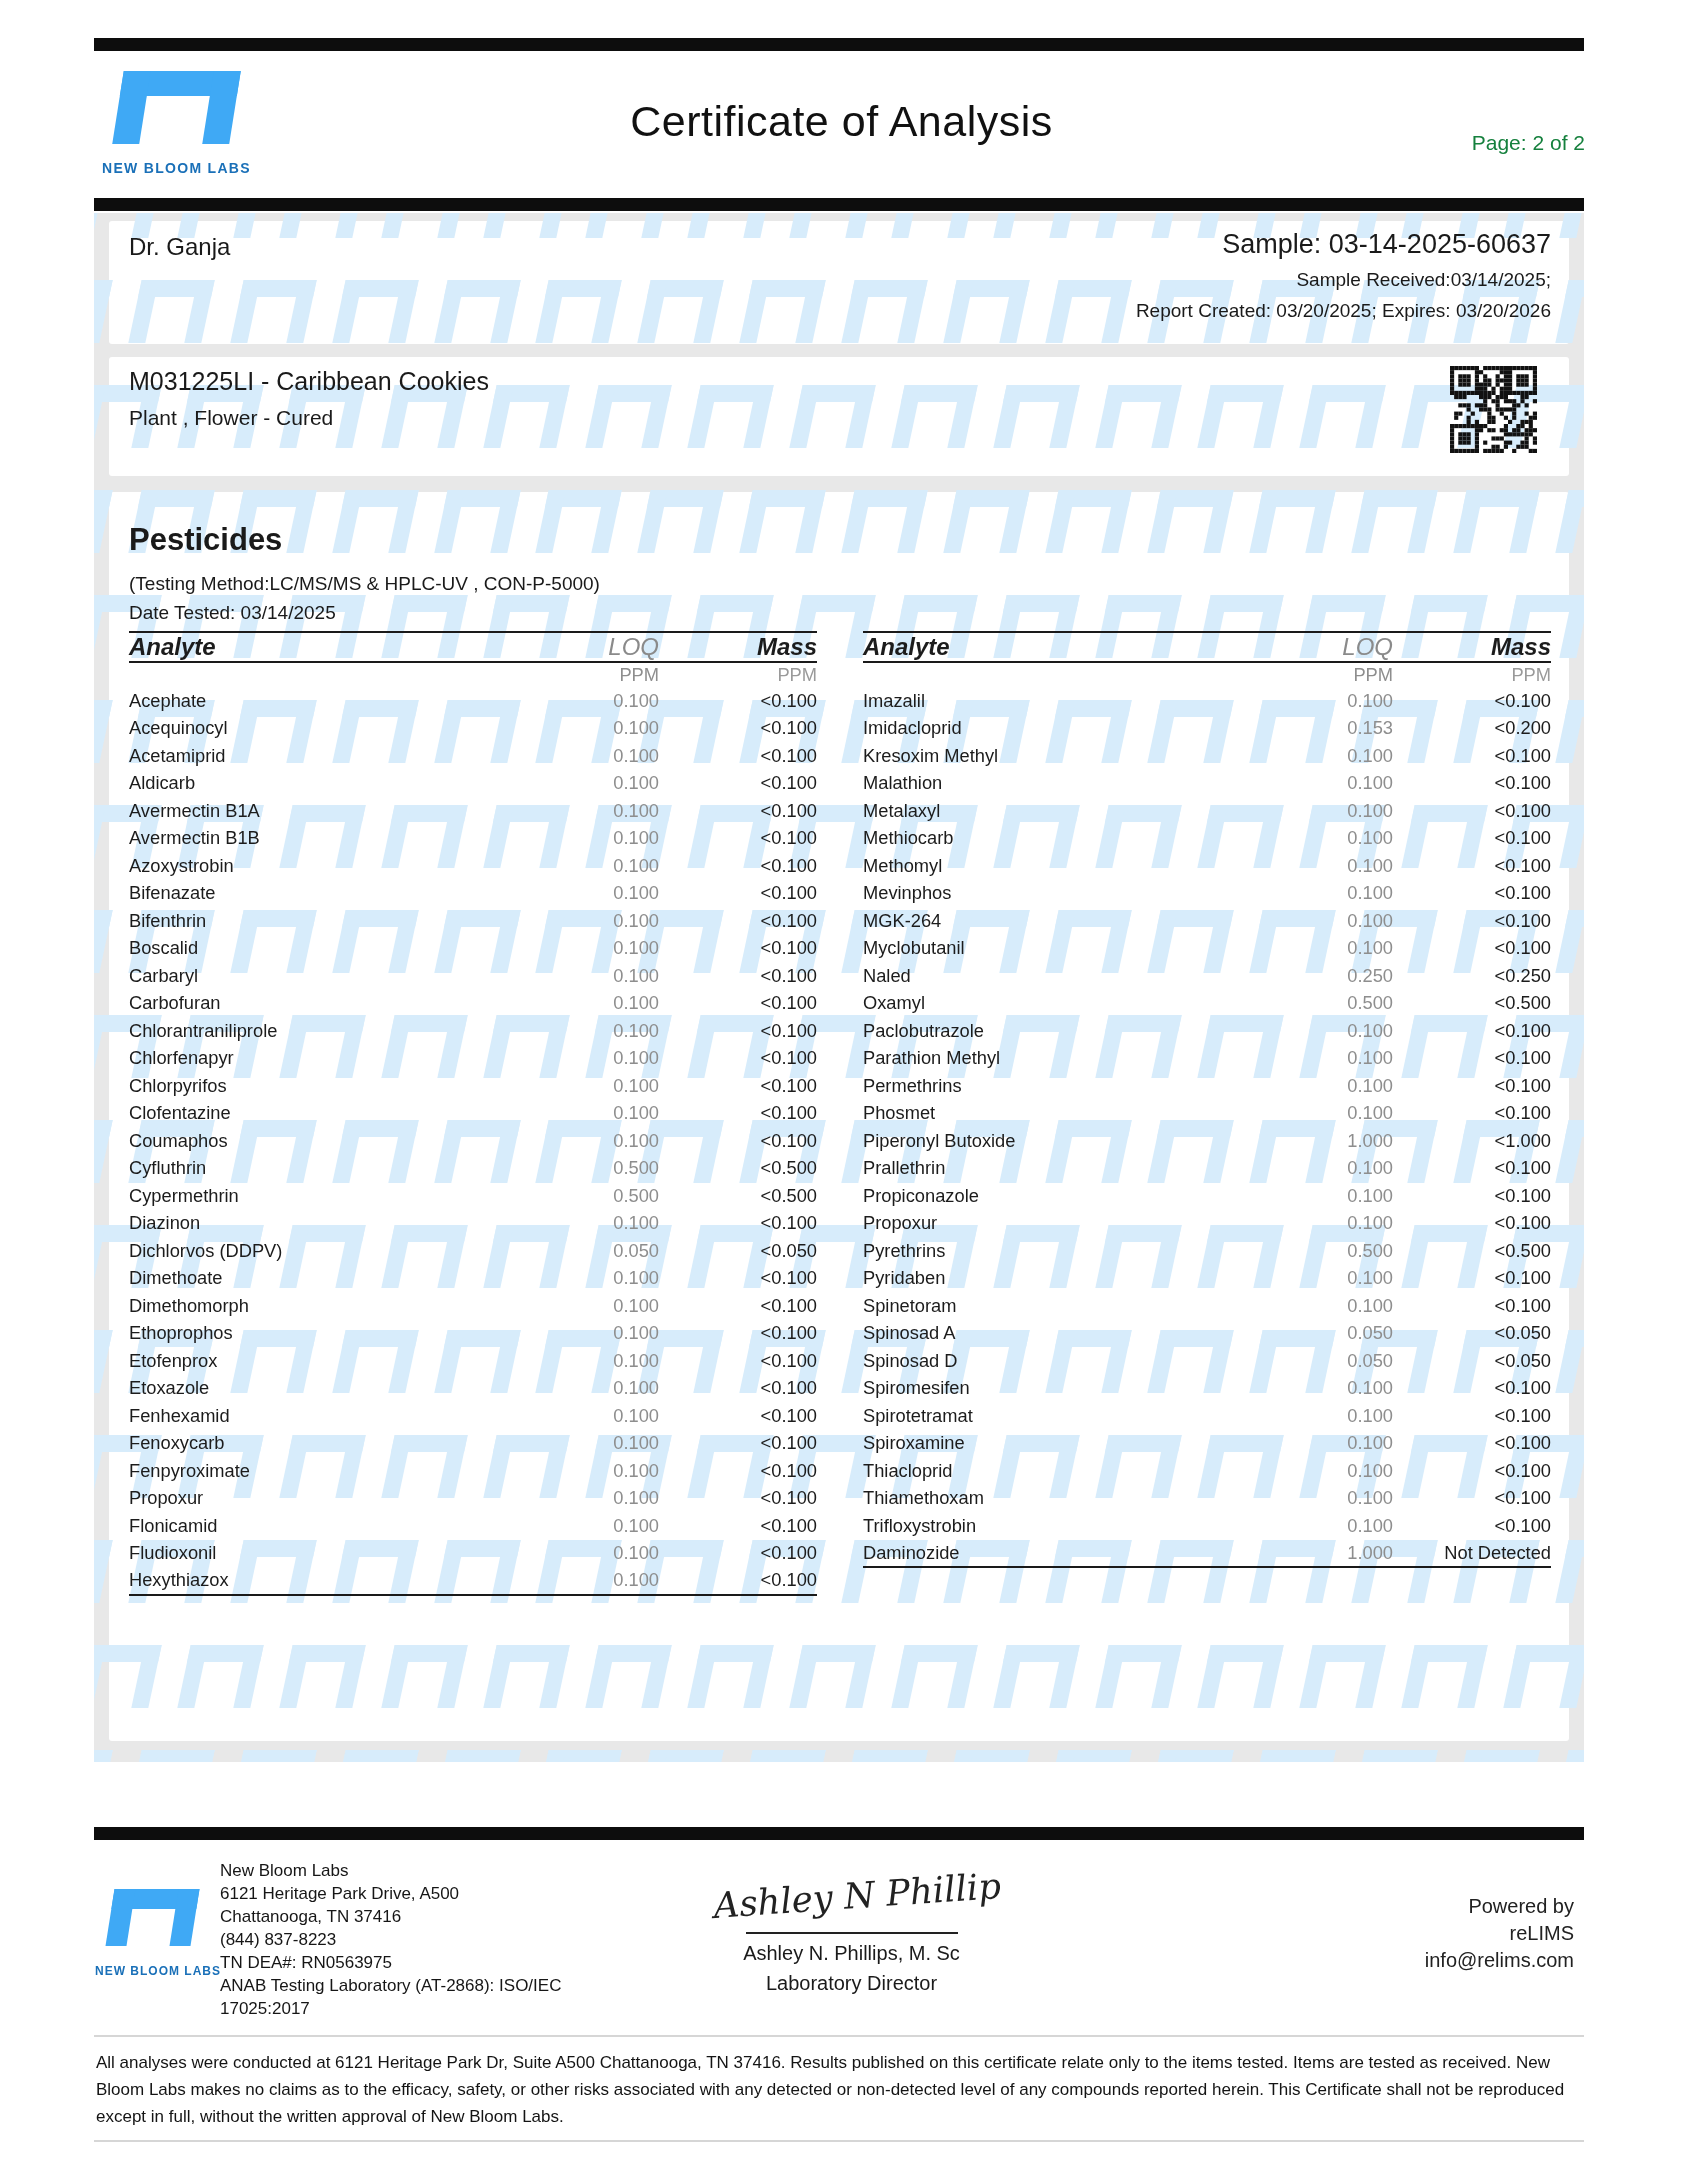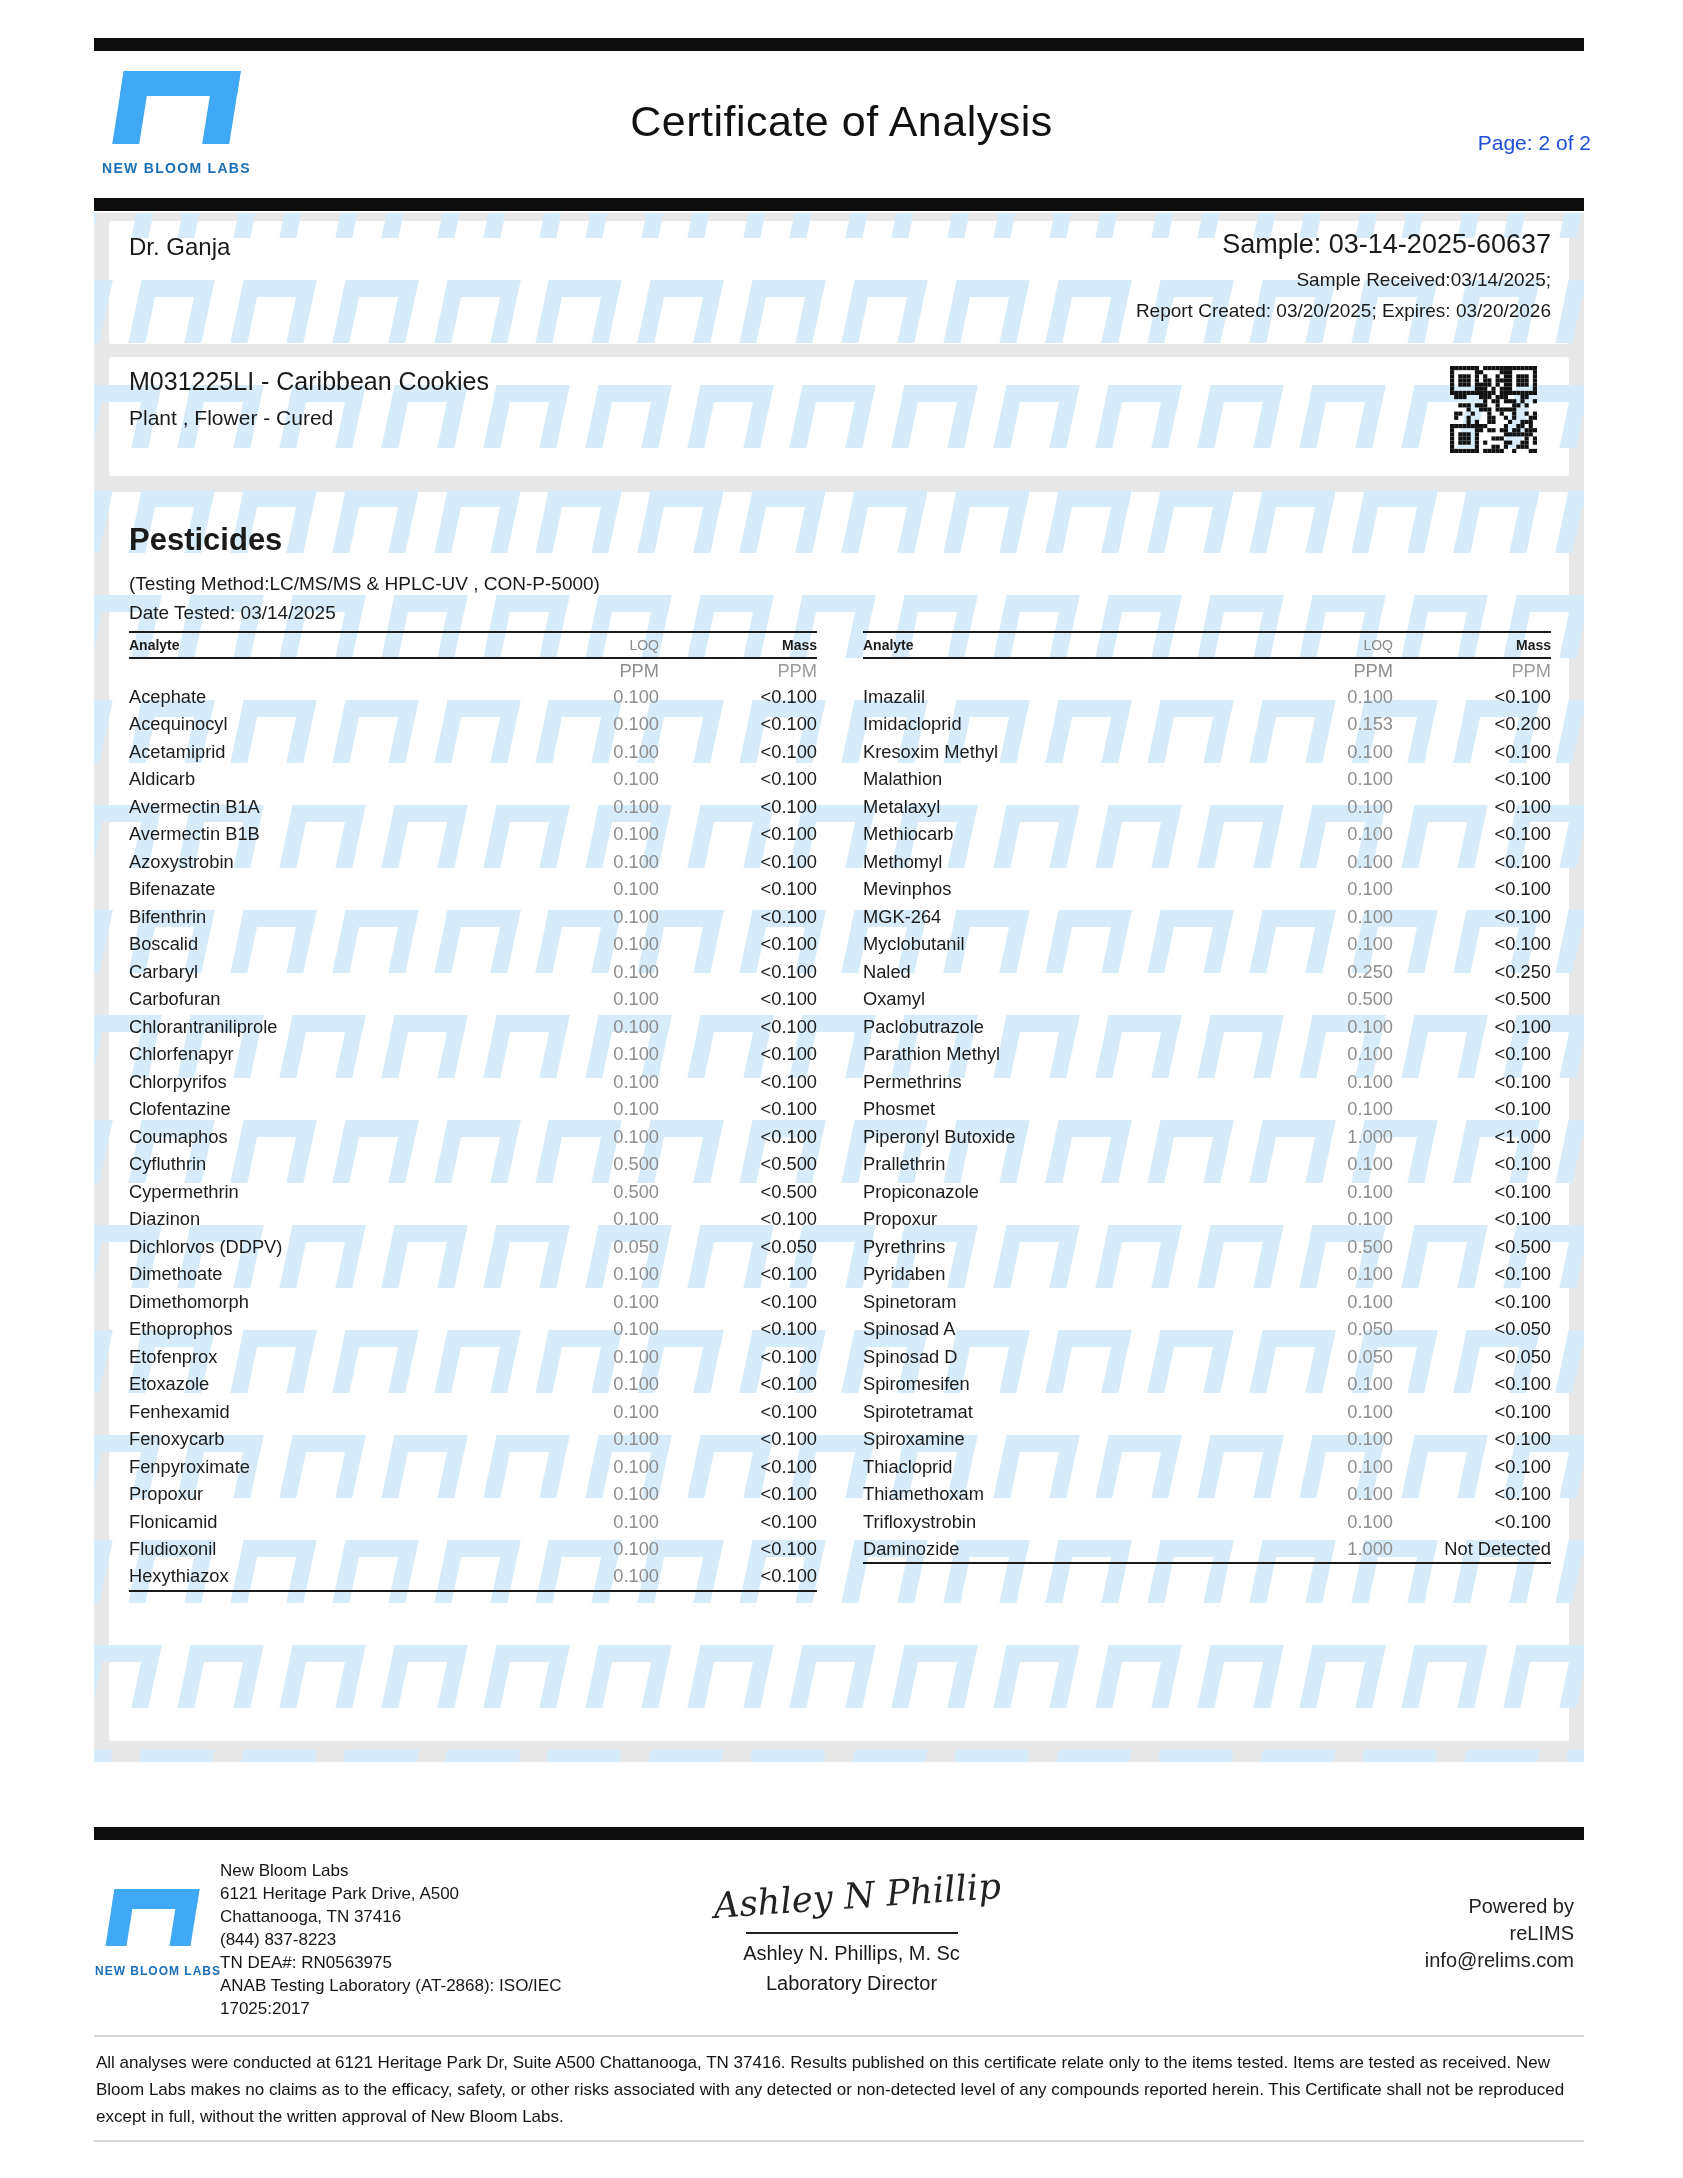--- a/index.html
+++ b/index.html
@@ -19,21 +19,21 @@
   .bar.second{top:198px;}
   .bar.footer{top:1827px;}
 
   
   .logo-block{position:absolute;left:102px;top:71px;width:149px;text-align:center;}
   .pi{border-style:solid;border-color:var(--accent);border-bottom:none;transform:skewX(-9deg);display:inline-block;}
   .pi.header-pi{width:117px;height:73px;border-width:25px 27px 0 27px;}
   .pi.footer-pi{width:85px;height:57px;border-width:20px 21px 0 21px;}
   .brand-text{color:var(--brand-blue);font-weight:700;font-size:14px;letter-spacing:1.3px;margin-top:12px;white-space:nowrap;}
   .main-title{position:absolute;left:0;right:0;top:97px;text-align:center;font-size:43px;font-weight:400;letter-spacing:0.5px;color:#111;}
-  .page-num{position:absolute;right:92px;top:131px;font-size:21px;color:#1d4ed8;}
+  .page-num{position:absolute;right:98px;top:131px;font-size:21px;color:#15803d;}
 
   
   .content-frame{position:absolute;left:94px;top:213px;width:1490px;height:1549px;background:#e8e8e8;overflow:hidden;}
   .watermark{position:absolute;left:0;top:0;width:1490px;height:1549px;z-index:1;pointer-events:none;}
   .wm-pi{position:absolute;width:73px;height:63px;border:17px solid var(--wm);border-bottom:none;transform:skewX(-12deg);}
   .panel{position:absolute;background:#ffffff;border-radius:3px;}
   .panel .inner{position:relative;z-index:2;width:100%;height:100%;}
   .client-panel{left:15px;top:8px;width:1460px;height:123px;}
   .client-name{position:absolute;left:20px;top:12px;font-size:24px;}
   .sample-block{position:absolute;right:18px;top:8px;text-align:right;}
@@ -45,21 +45,21 @@
   .qr{position:absolute;right:32px;top:6px;width:87px;height:93px;}
 
   .main-panel{left:15px;top:279px;width:1460px;height:1249px;}
   .section-title{position:absolute;left:20px;top:30px;font-size:31px;font-weight:700;}
   .method-line{position:absolute;left:20px;top:81px;font-size:19px;}
   .date-line{position:absolute;left:20px;top:110px;font-size:19px;}
 
   .data-table{position:absolute;top:139px;width:688px;border-collapse:collapse;font-size:18.3px;color:#1c1c1c;border-bottom:2px solid #1a1a1a;}
   .data-table.left{left:20px;}
   .data-table.right{left:754px;}
-  .data-table th{font-weight:700;text-align:left;font-size:14px;}
+  .data-table th{font-weight:700;text-align:left;font-size:24px;font-style:italic;}
   .data-table .head-row{height:26px;border-top:2px solid #1a1a1a;border-bottom:2px solid #1a1a1a;}
   .data-table th.c-loq{text-align:right;color:#8a8a8a;font-weight:400;}
   .data-table th.c-mass{text-align:right;}
   .data-table td{height:27.5px;padding:0;line-height:1;}
   .data-table .c-loq{width:149px;text-align:right;color:var(--loq-gray);}
   .data-table .c-mass{width:158px;text-align:right;}
   .unit-row td{color:#9a9a9a;height:25px;}
 
   
   .footer-logo{position:absolute;left:95px;top:1889px;width:114px;text-align:center;}

